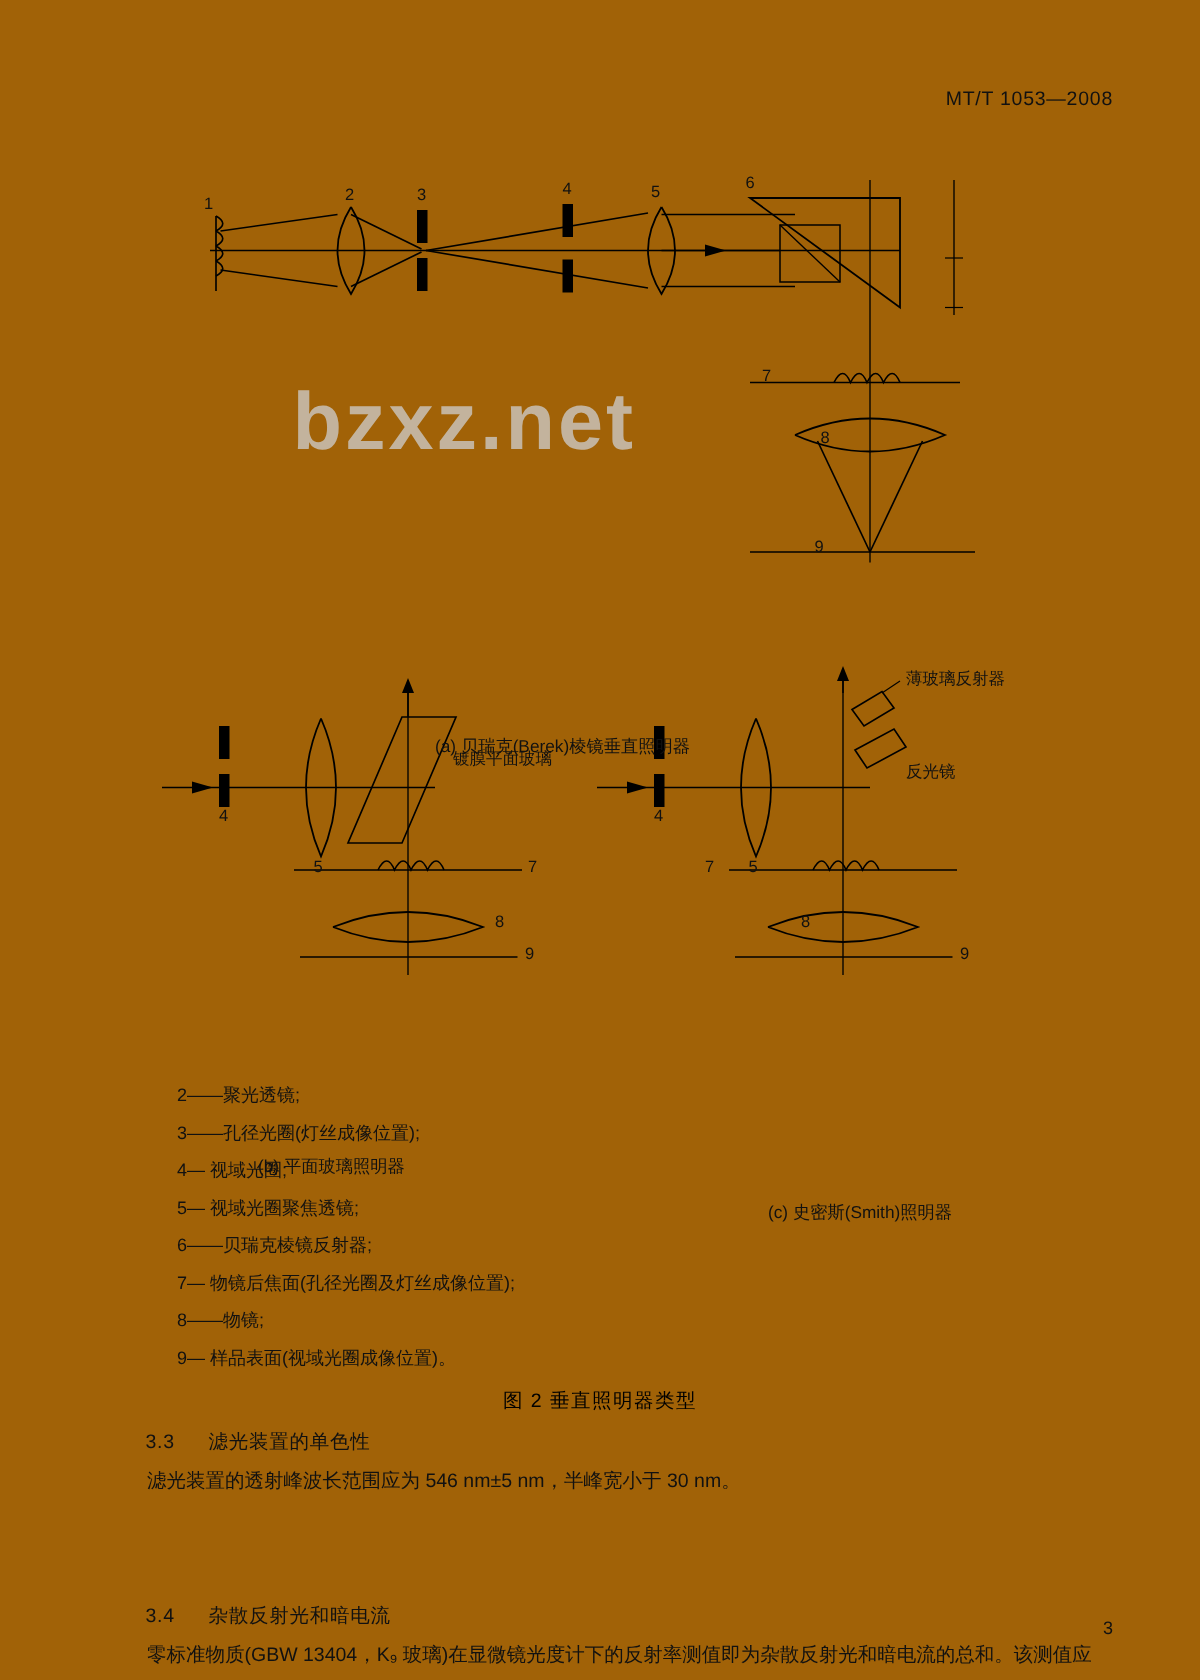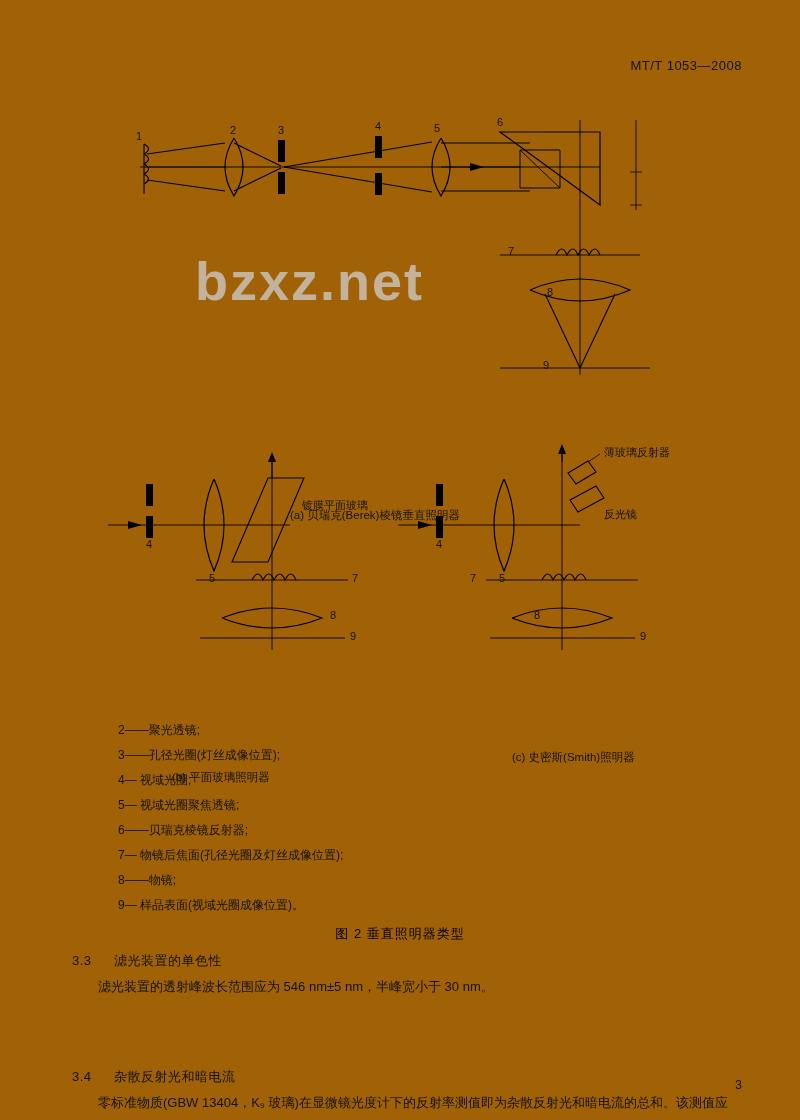--- a/index.html
+++ b/index.html
@@ -48,23 +48,23 @@
     pointer-events: none;
     text-align: right;
   }
   .cap {
     position: absolute;
     font-family: "Liberation Sans", sans-serif;
     font-size: 11.5px;
     color: #111;
     white-space: nowrap;
   }
-  .cap-a { left: 290px; top: 398px; }
+  .cap-a { left: 290px; top: 380px; }
   .cap-b { left: 172px; top: 660px; }
-  .cap-c { left: 512px; top: 640px; }
+  .cap-c { left: 512px; top: 691px; }
   .lbl {
     position: absolute;
     font-family: "Liberation Sans", sans-serif;
     font-size: 11px;
     color: #111;
     white-space: nowrap;
   }
   .legend {
     position: absolute;
     left: 118px;
@@ -92,21 +92,21 @@
     position: absolute;
     left: 72px;
     width: 660px;
     font-family: "Liberation Sans", sans-serif;
     color: #111;
   }
   .sec-head {
     font-size: 13px;
     letter-spacing: 0.5px;
   }
-  .sec-head .num { display: inline-block; min-width: 42px; }
+  .sec-head .num { display: inline-block; min-width: 42px; margin-left: 25px; }
   .sec-body {
     font-size: 13px;
     line-height: 26px;
     text-indent: 26px;
     margin-top: 4px;
   }
   .s33 { top: 952px; }
   .s34 { top: 1068px; }
   .pagenum {
     position: absolute;

